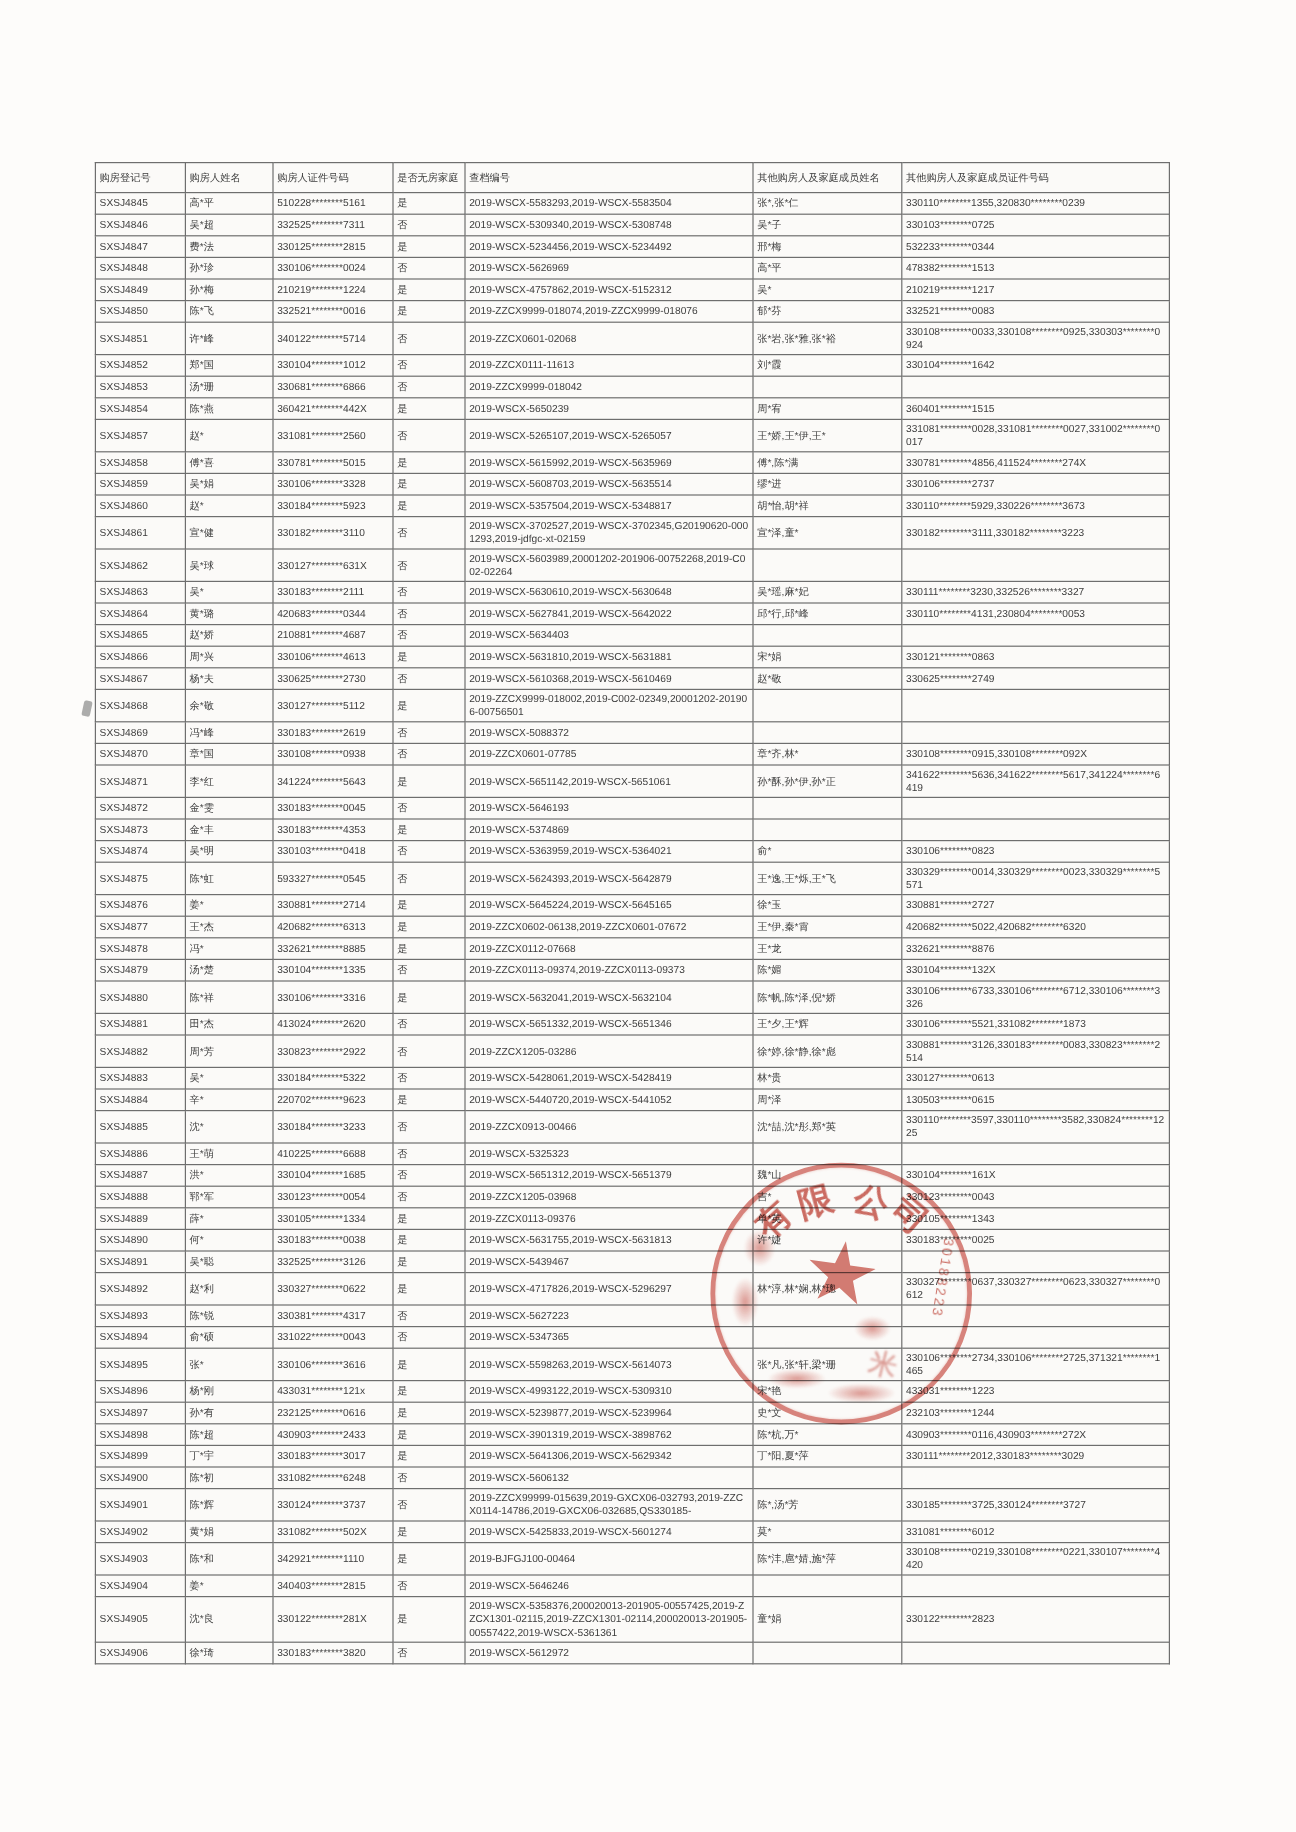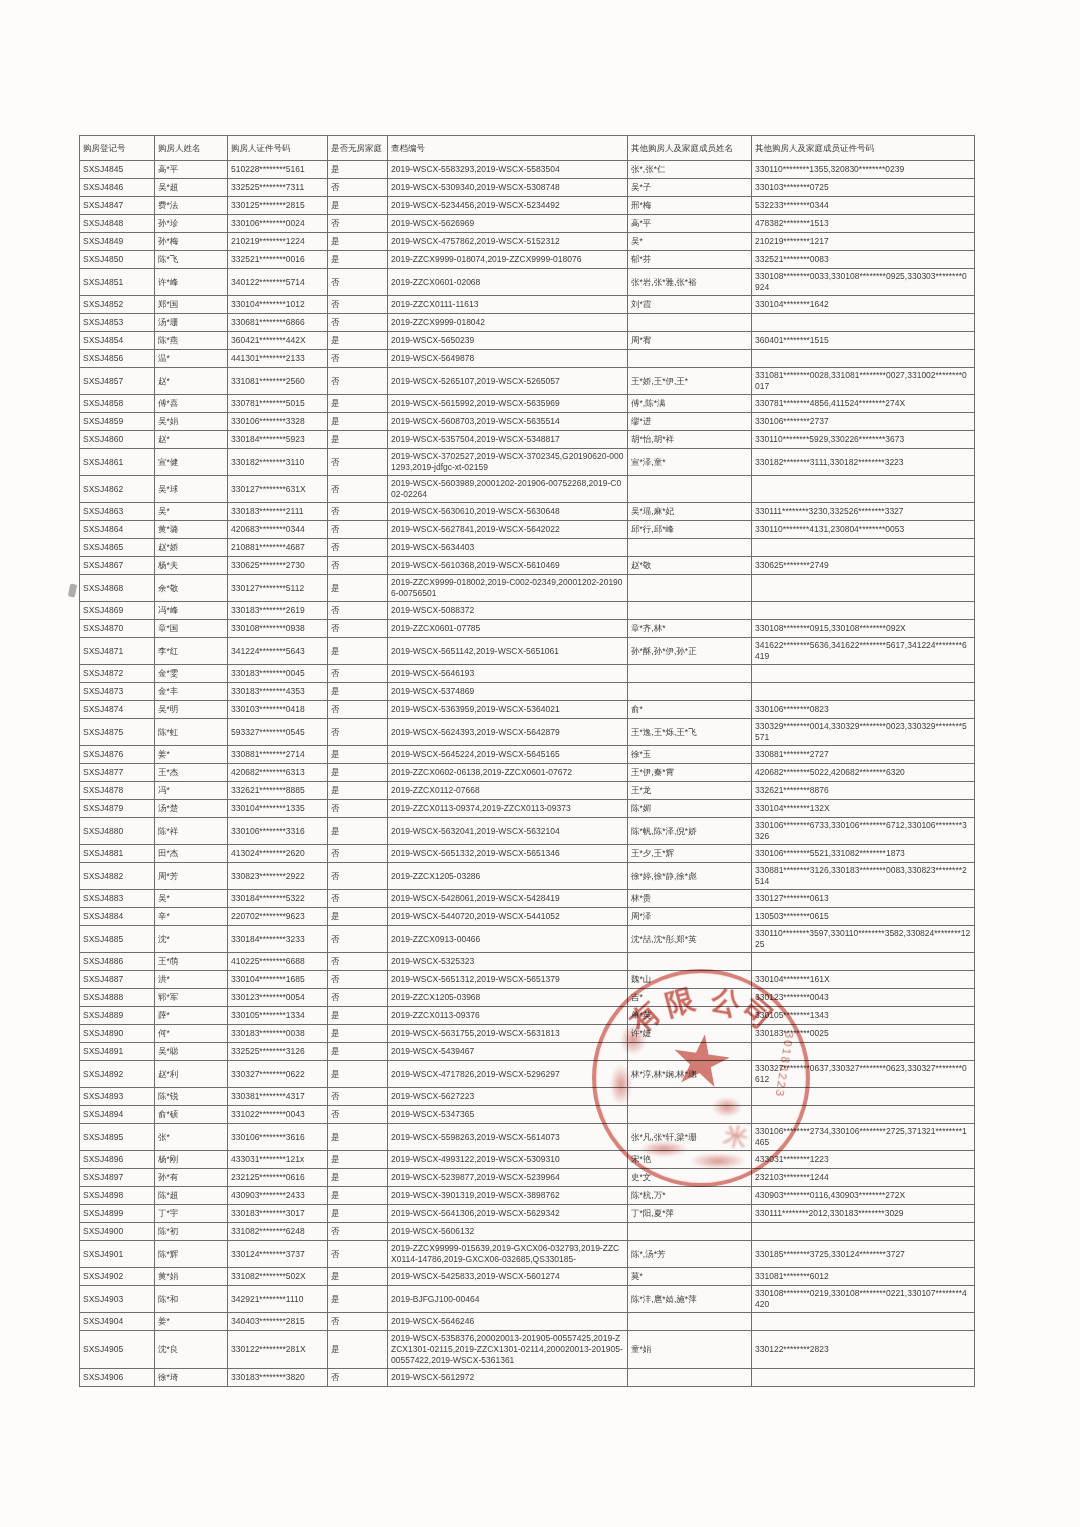--- a/index.html
+++ b/index.html
@@ -193,29 +193,20 @@
       <tr>
     <td>SXSJ4854</td>
     <td>陈*燕</td>
     <td>360421********442X</td>
     <td>是</td>
     <td>2019-WSCX-5650239</td>
     <td>周*宥</td>
     <td>360401********1515</td>
   </tr>
       <tr>
-    <td>SXSJ4856</td>
-    <td>温*</td>
-    <td>441301********2133</td>
-    <td>否</td>
-    <td>2019-WSCX-5649878</td>
-    <td></td>
-    <td></td>
-  </tr>
-      <tr>
     <td>SXSJ4857</td>
     <td>赵*</td>
     <td>331081********2560</td>
     <td>否</td>
     <td>2019-WSCX-5265107,2019-WSCX-5265057</td>
     <td>王*娇,王*伊,王*</td>
     <td>331081********0028,331081********0027,331002********0017</td>
   </tr>
       <tr>
     <td>SXSJ4858</td>
@@ -281,20 +272,29 @@
     <td>330110********4131,230804********0053</td>
   </tr>
       <tr>
     <td>SXSJ4865</td>
     <td>赵*娇</td>
     <td>210881********4687</td>
     <td>否</td>
     <td>2019-WSCX-5634403</td>
     <td></td>
     <td></td>
+  </tr>
+      <tr>
+    <td>SXSJ4866</td>
+    <td>周*兴</td>
+    <td>330106********4613</td>
+    <td>是</td>
+    <td>2019-WSCX-5631810,2019-WSCX-5631881</td>
+    <td>宋*娟</td>
+    <td>330121********0863</td>
   </tr>
       <tr>
     <td>SXSJ4867</td>
     <td>杨*夫</td>
     <td>330625********2730</td>
     <td>否</td>
     <td>2019-WSCX-5610368,2019-WSCX-5610469</td>
     <td>赵*敬</td>
     <td>330625********2749</td>
   </tr>

